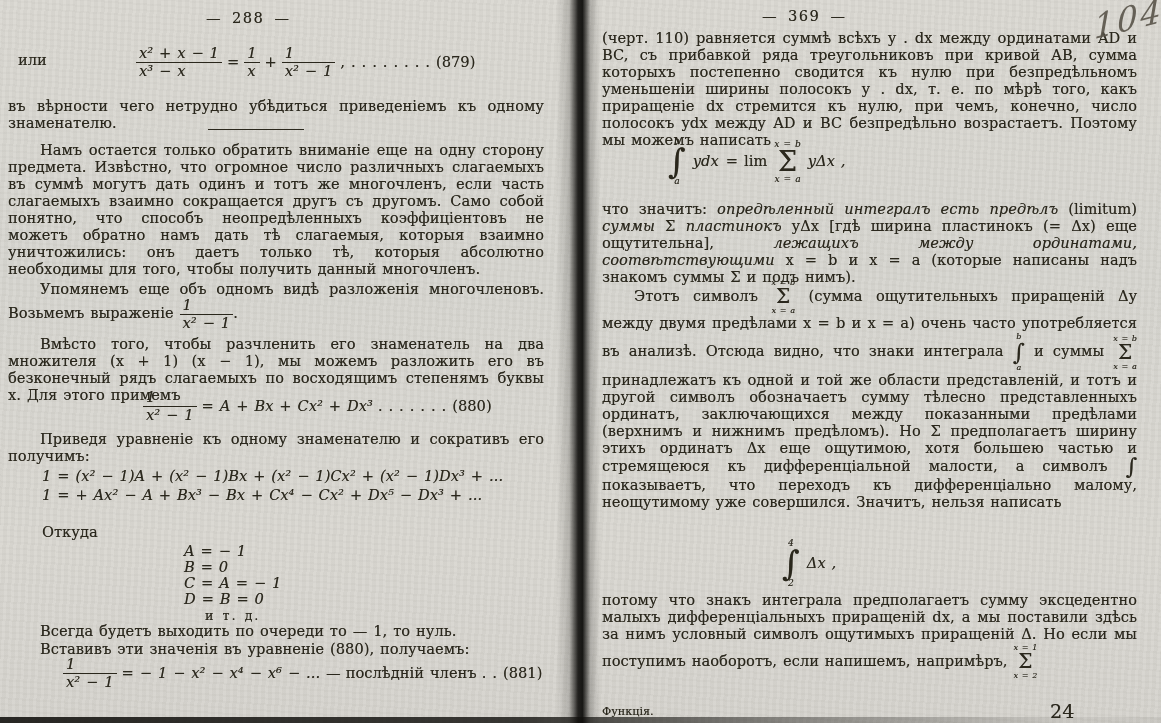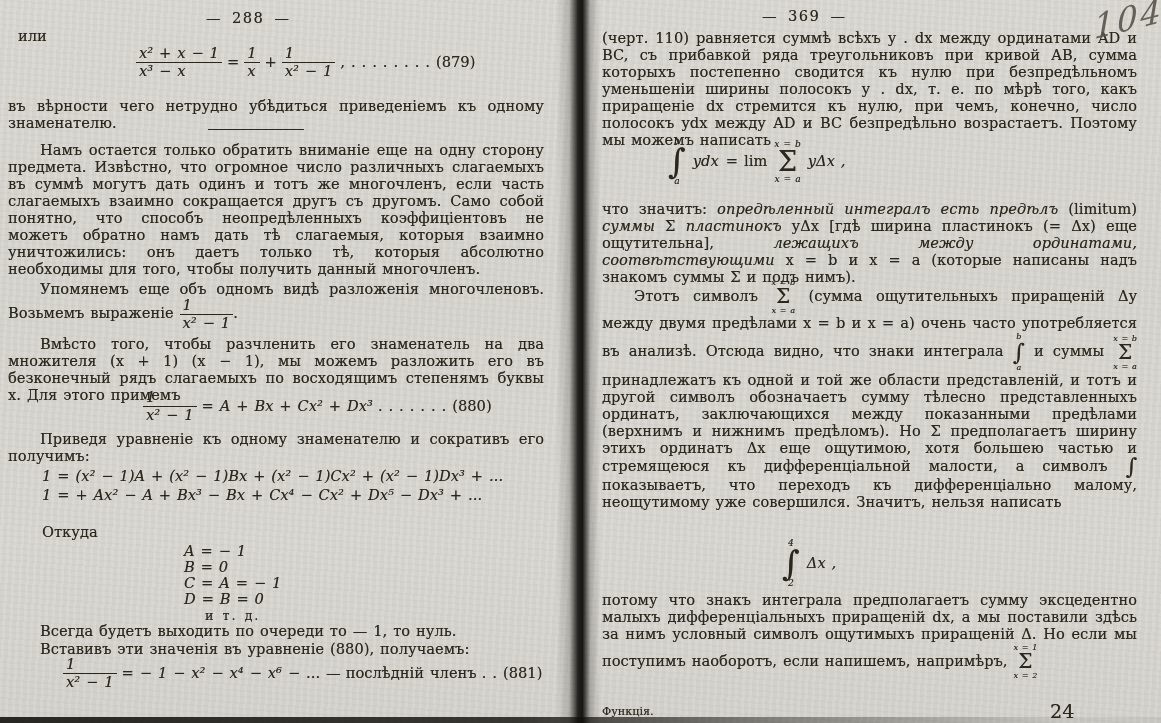--- a/index.html
+++ b/index.html
@@ -46,21 +46,21 @@
 </style>
 </head>
 <body>
 
 <div class="scan">
 
   <div class="page" id="pageL">
 
     <div class="blk hdr fit" style="top:10px;margin-left:198px">— 288 —</div>
 
-    <div class="blk fit" style="top:28px;margin-left:10px">или</div>
+    <div class="blk fit" style="top:52px;margin-left:10px">или</div>
 
     <div class="blk eqrow fit" style="top:46px;margin-left:128px">
       <span class="frac">
         <span class="num">x² + x − 1</span>
         <span class="den">x³ − x</span>
       </span>
       <span>=</span>
       <span class="frac">
         <span class="num">1</span>
         <span class="den">x</span>

